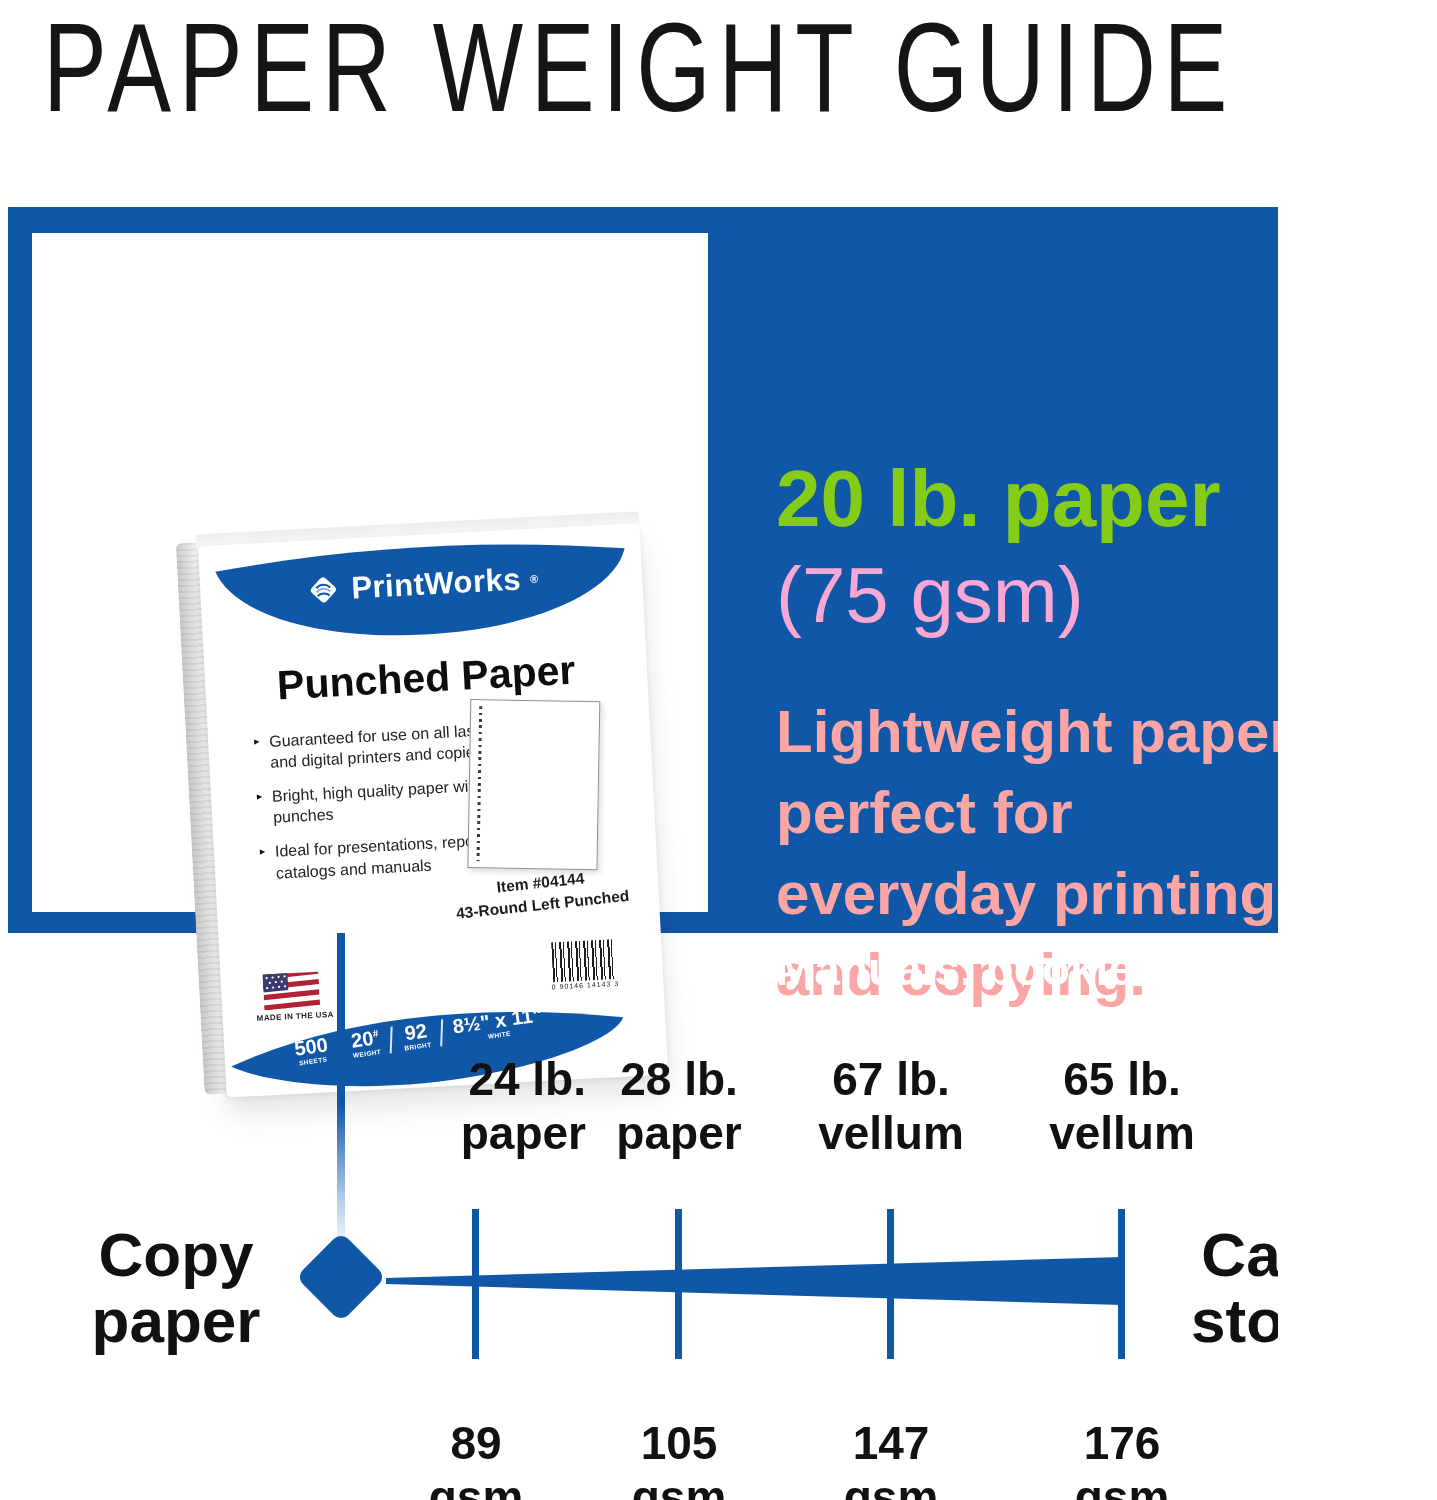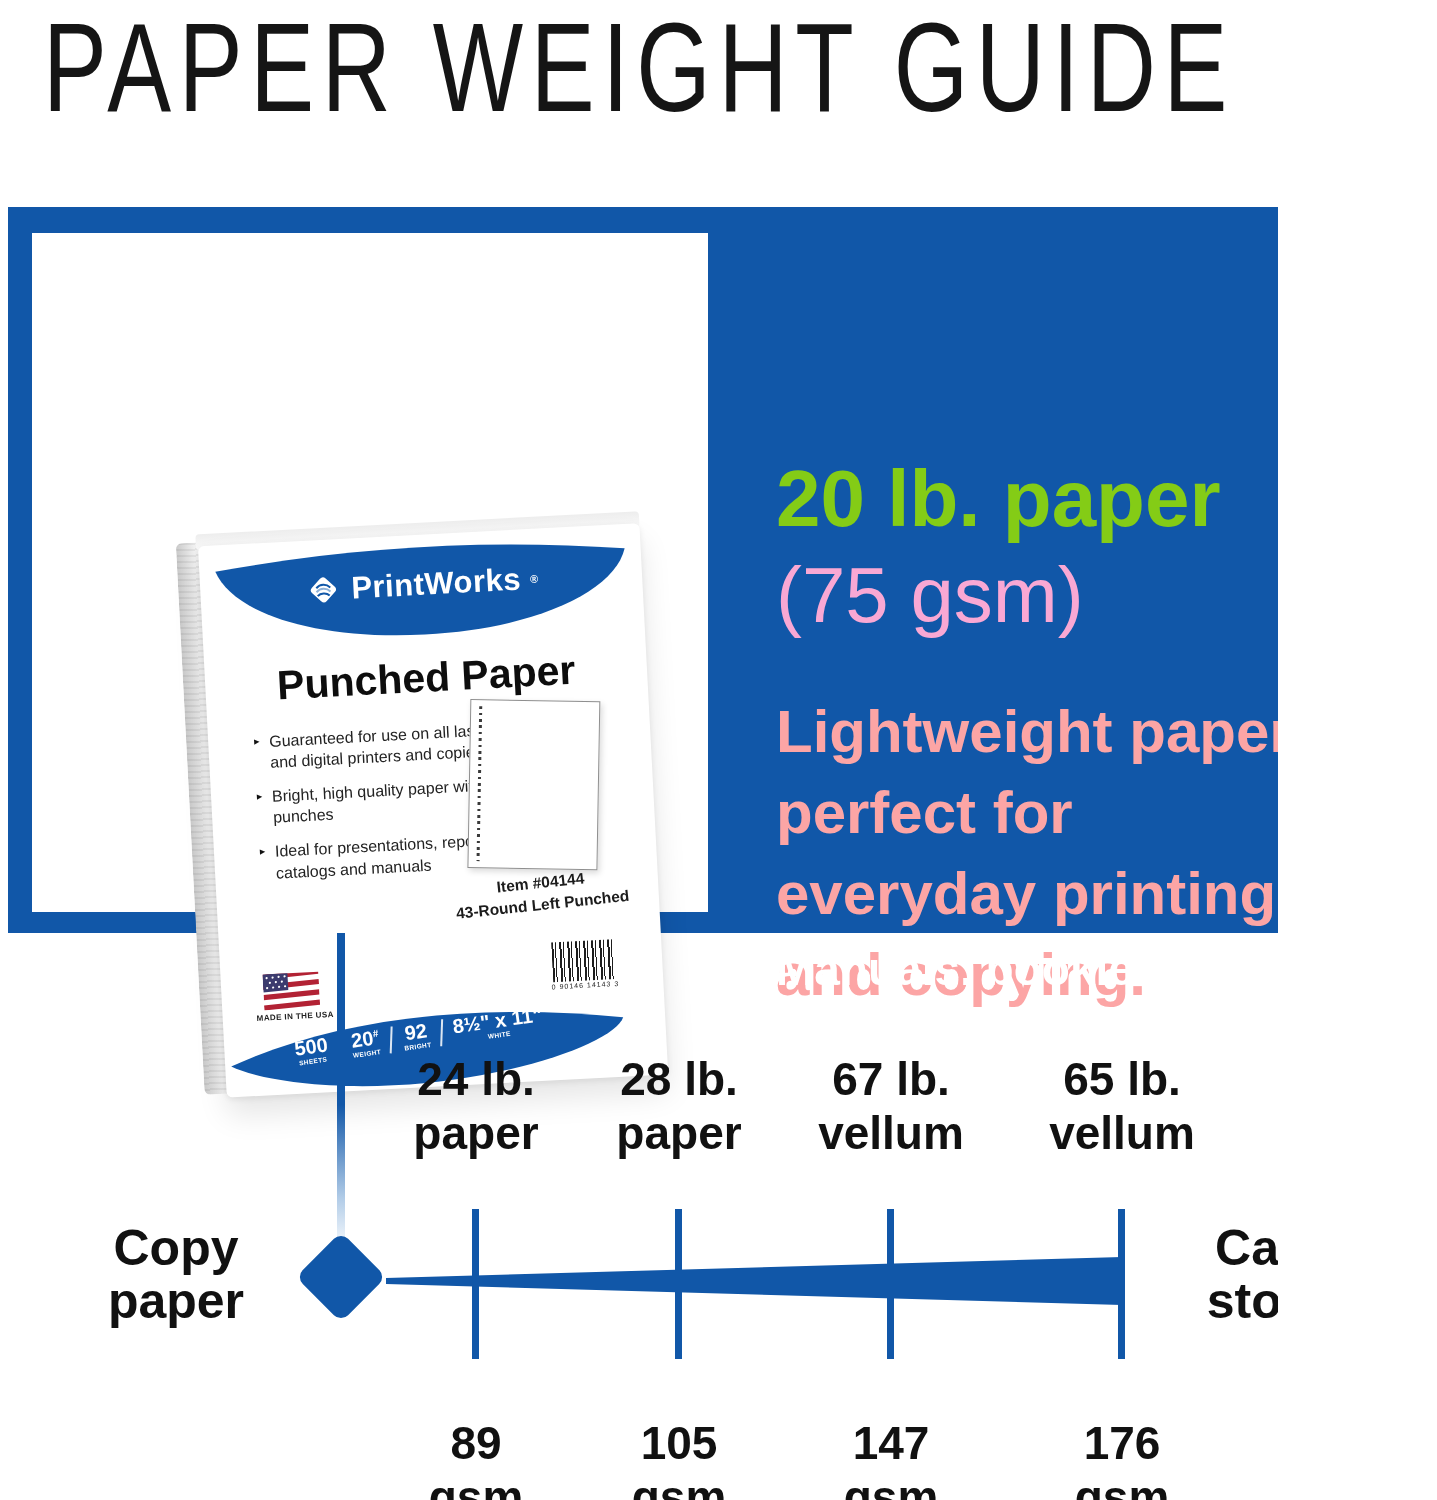--- a/index.html
+++ b/index.html
@@ -61,23 +61,23 @@
   .info-p2{left:768px;top:728px;width:578px;font-size:46px;font-weight:700;color:#fff;line-height:1.5;}
 
   
   .connector{left:337px;top:933px;width:8px;height:312px;
     background:linear-gradient(to bottom,var(--accent) 0%,var(--accent) 55%,rgba(173,201,230,.95) 85%,rgba(224,236,248,.35) 100%);}
   .diamond{left:309px;top:1245px;width:64px;height:64px;border-radius:10px;background:var(--accent);
     transform:rotate(45deg);}
   .tick{top:1209px;width:7px;height:150px;background:var(--accent);}
   .t0{left:472px;} .t1{left:675px;} .t2{left:887px;} .t3{left:1118px;}
   .tick-label-top{top:1052px;width:220px;text-align:center;font-size:46px;font-weight:700;color:#111;line-height:1.18;}
-  .lt0{left:366px;} .lt1{left:569px;} .lt2{left:781px;} .lt3{left:1012px;}
+  .lt0{left:366px;text-align:right;} .lt1{left:569px;} .lt2{left:781px;} .lt3{left:1012px;}
   .tick-label-bottom{top:1388px;width:220px;text-align:center;font-size:46px;font-weight:700;color:#111;line-height:1.18;margin-top:28px;}
-  .end-label{top:1222px;width:230px;text-align:center;font-size:50px;font-weight:700;color:#111;line-height:1.06;}
+  .end-label{top:1222px;width:230px;text-align:center;font-size:62px;font-weight:700;color:#111;line-height:1.06;}
   .end-left{left:61px;} .end-right{left:1157px;}
 </style>
 </head>
 <body>
 
 <div id="canvas" style="--accent:#1157a8;">
 
   <div class="abs main-title">PAPER WEIGHT GUIDE</div>
 
   <div class="abs hero">

